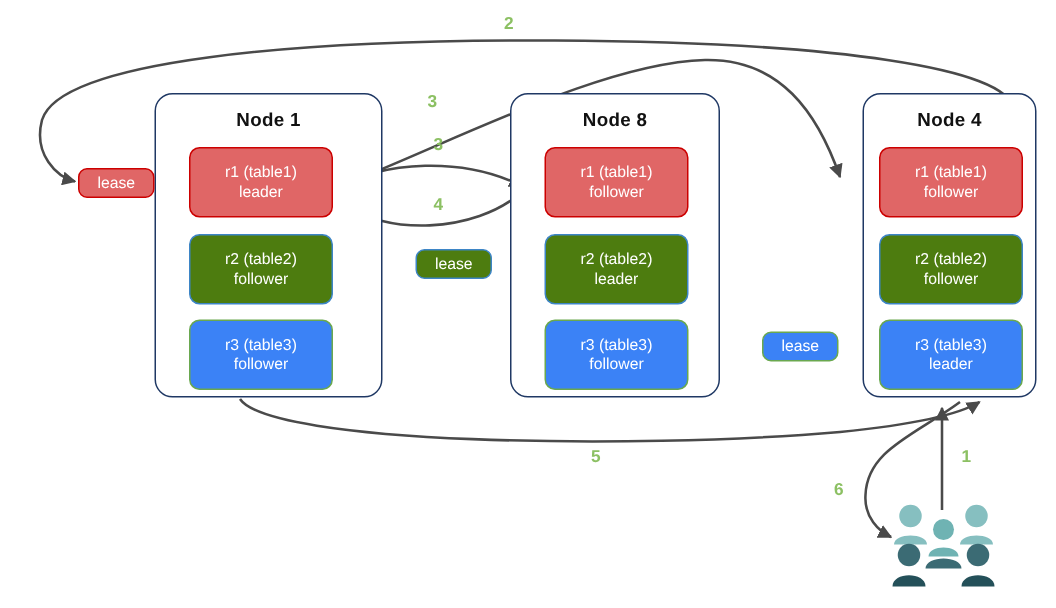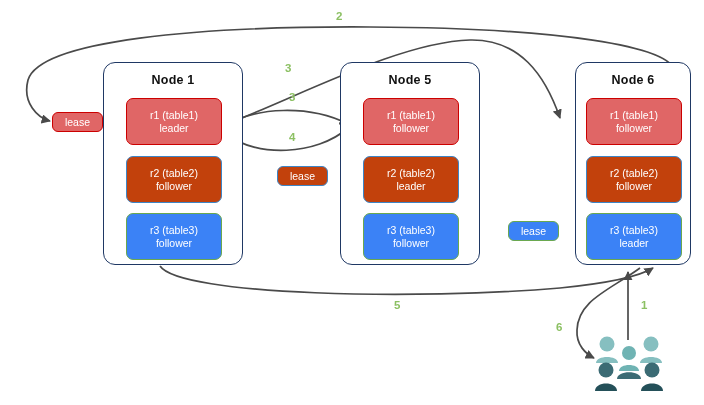--- a/index.html
+++ b/index.html
@@ -58,21 +58,21 @@
   }
   .replica .ln {
     display: block;
     white-space: nowrap;
   }
   .rep-red {
     background: #e06666;
     border: 1.6px solid #cc0000;
   }
   .rep-blue {
-    background: #c2410c;
+    background: #4d7c0f;
     border: 1.6px solid #3d85c6;
   }
   .rep-green {
     background: #3b82f6;
     border: 1.6px solid #6aa84f;
   }
   .lease {
     position: absolute;
     box-sizing: border-box;
     border-radius: 6px;
@@ -116,54 +116,54 @@
 
     <path d="M 348 128 C 316 156, 256 157, 228 135" fill="none" stroke="#4a4a4a" stroke-width="1.7" marker-end="url(#arrow)"></path>
 
     <path d="M 160 266 C 180 296, 420 300, 560 288 C 610 283, 640 276, 653 268" fill="none" stroke="#4a4a4a" stroke-width="1.7" marker-end="url(#arrow)"></path>
 
     <path d="M 628 340 L 628 272" fill="none" stroke="#4a4a4a" stroke-width="1.7" marker-end="url(#arrow)"></path>
 
     <path d="M 640 268 C 610 290, 578 300, 577 330 C 576 345, 586 354, 594 358" fill="none" stroke="#4a4a4a" stroke-width="1.7" marker-end="url(#arrow)"></path>
   </svg>
 
-  <div class="node-box" style="left:103px; top:62px; width:140px; height:203px;text-decoration:underline;">
+  <div class="node-box" style="left:103px; top:62px; width:152px; height:203px;text-decoration:underline;">
     <div class="node-title">Node 1</div>
     <div class="replica rep-red" style="left:22px; top:35px; width:96px; height:47px;">
       <span class="ln">r1 (table1)</span>
       <span class="ln">leader</span>
     </div>
     <div class="replica rep-blue" style="left:22px; top:93px; width:96px; height:47px;">
       <span class="ln">r2 (table2)</span>
       <span class="ln">follower</span>
     </div>
     <div class="replica rep-green" style="left:22px; top:150px; width:96px; height:47px;">
       <span class="ln">r3 (table3)</span>
       <span class="ln">follower</span>
     </div>
   </div>
 
   <div class="node-box" style="left:340px; top:62px; width:140px; height:203px;">
-    <div class="node-title">Node 5</div>
+    <div class="node-title">Node 8</div>
     <div class="replica rep-red" style="left:22px; top:35px; width:96px; height:47px;">
       <span class="ln">r1 (table1)</span>
       <span class="ln">follower</span>
     </div>
     <div class="replica rep-blue" style="left:22px; top:93px; width:96px; height:47px;">
       <span class="ln">r2 (table2)</span>
       <span class="ln">leader</span>
     </div>
     <div class="replica rep-green" style="left:22px; top:150px; width:96px; height:47px;">
       <span class="ln">r3 (table3)</span>
       <span class="ln">follower</span>
     </div>
   </div>
 
   <div class="node-box" style="left:575px; top:62px; width:116px; height:203px;">
-    <div class="node-title">Node 6</div>
+    <div class="node-title">Node 4</div>
     <div class="replica rep-red" style="left:10px; top:35px; width:96px; height:47px;">
       <span class="ln">r1 (table1)</span>
       <span class="ln">follower</span>
     </div>
     <div class="replica rep-blue" style="left:10px; top:93px; width:96px; height:47px;">
       <span class="ln">r2 (table2)</span>
       <span class="ln">follower</span>
     </div>
     <div class="replica rep-green" style="left:10px; top:150px; width:96px; height:47px;">
       <span class="ln">r3 (table3)</span>

